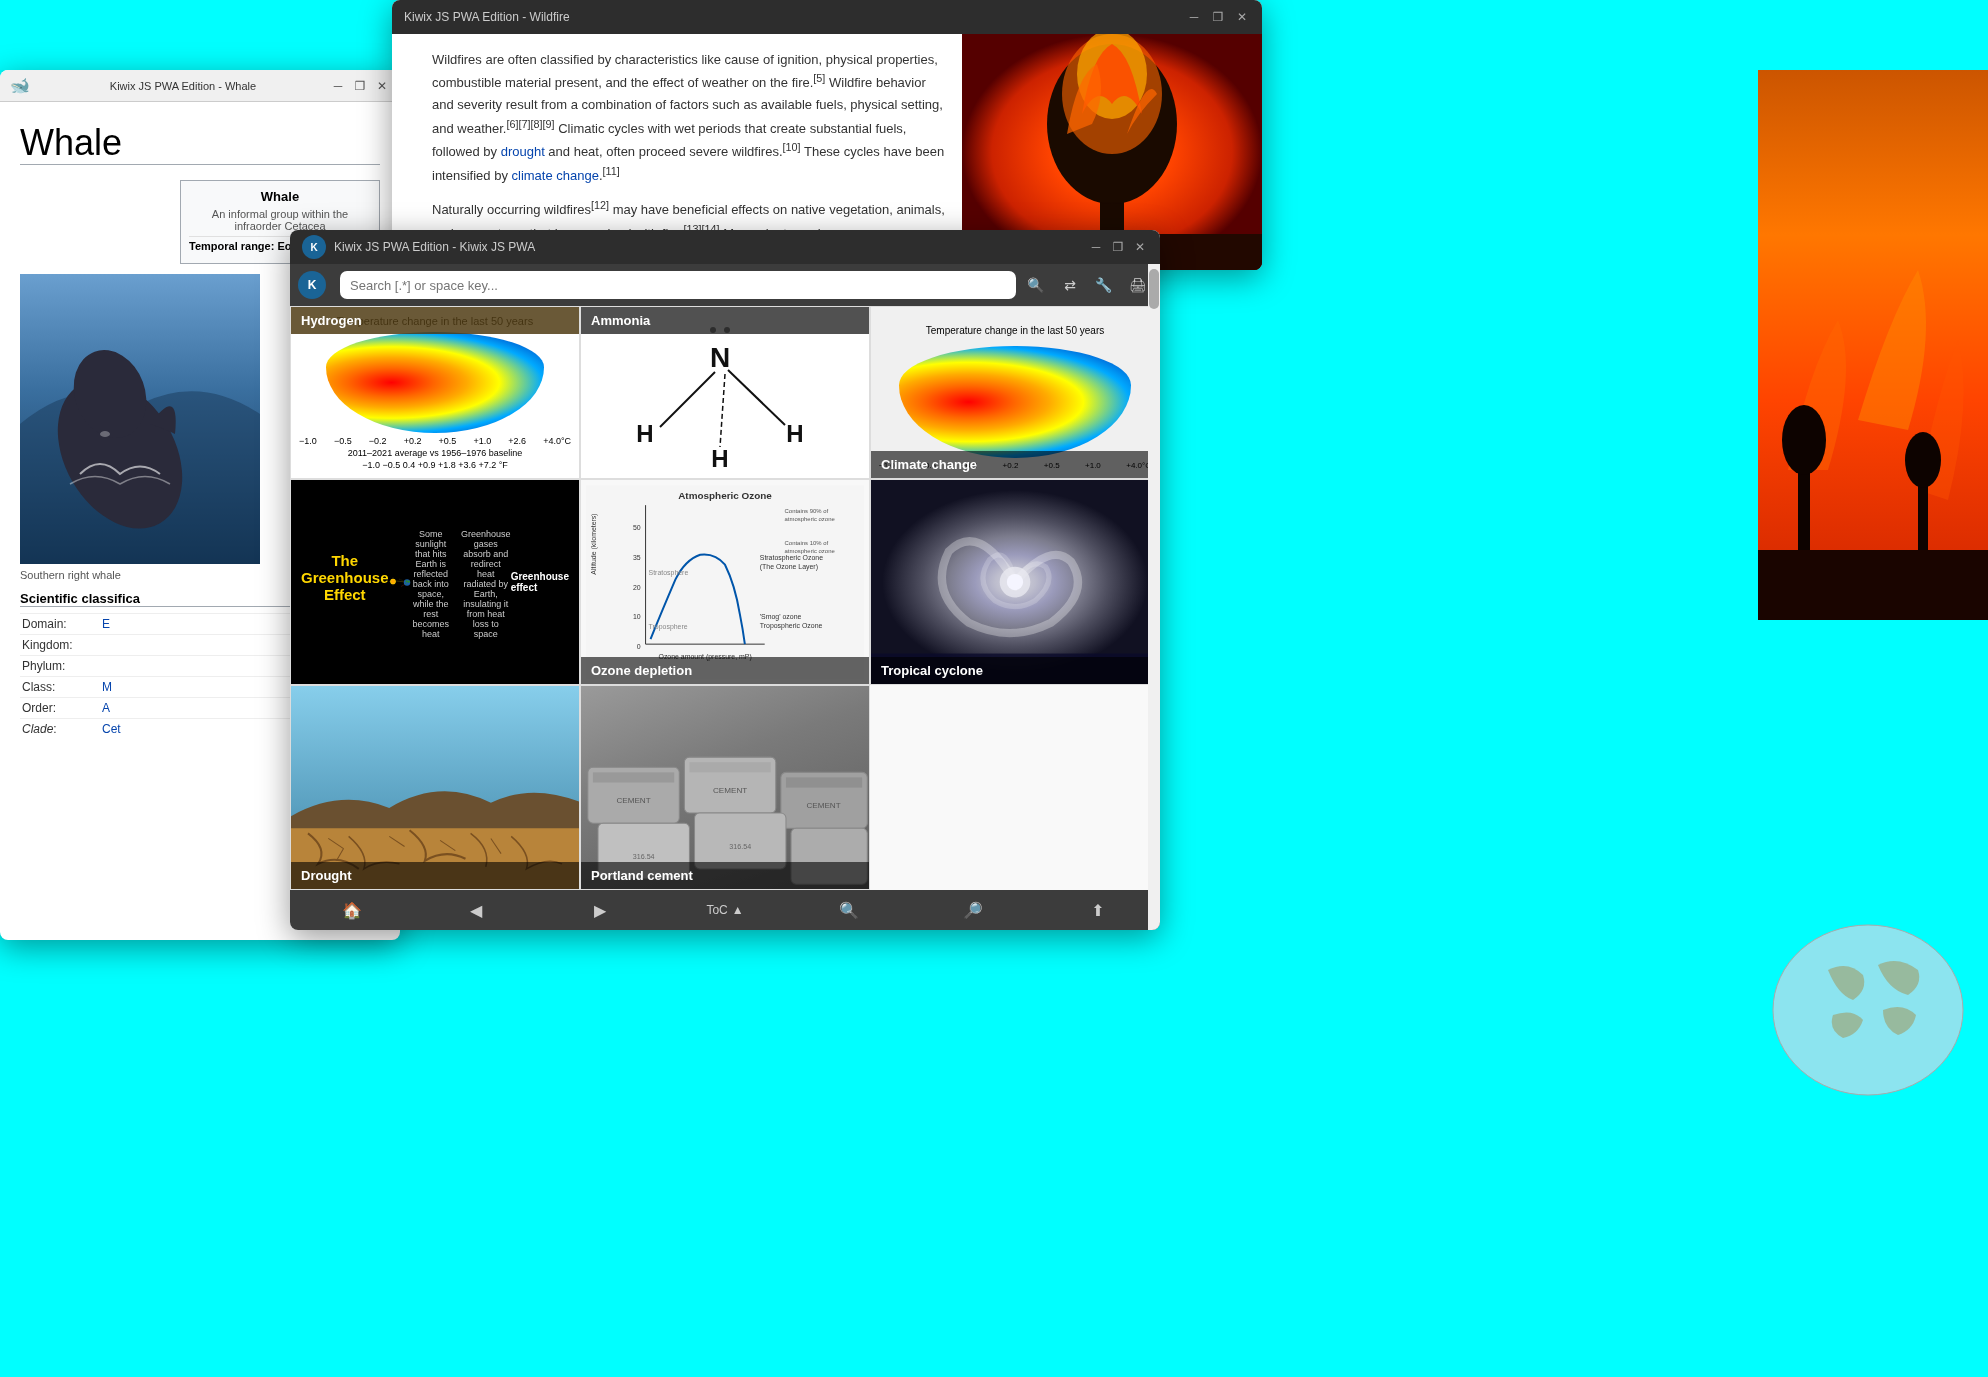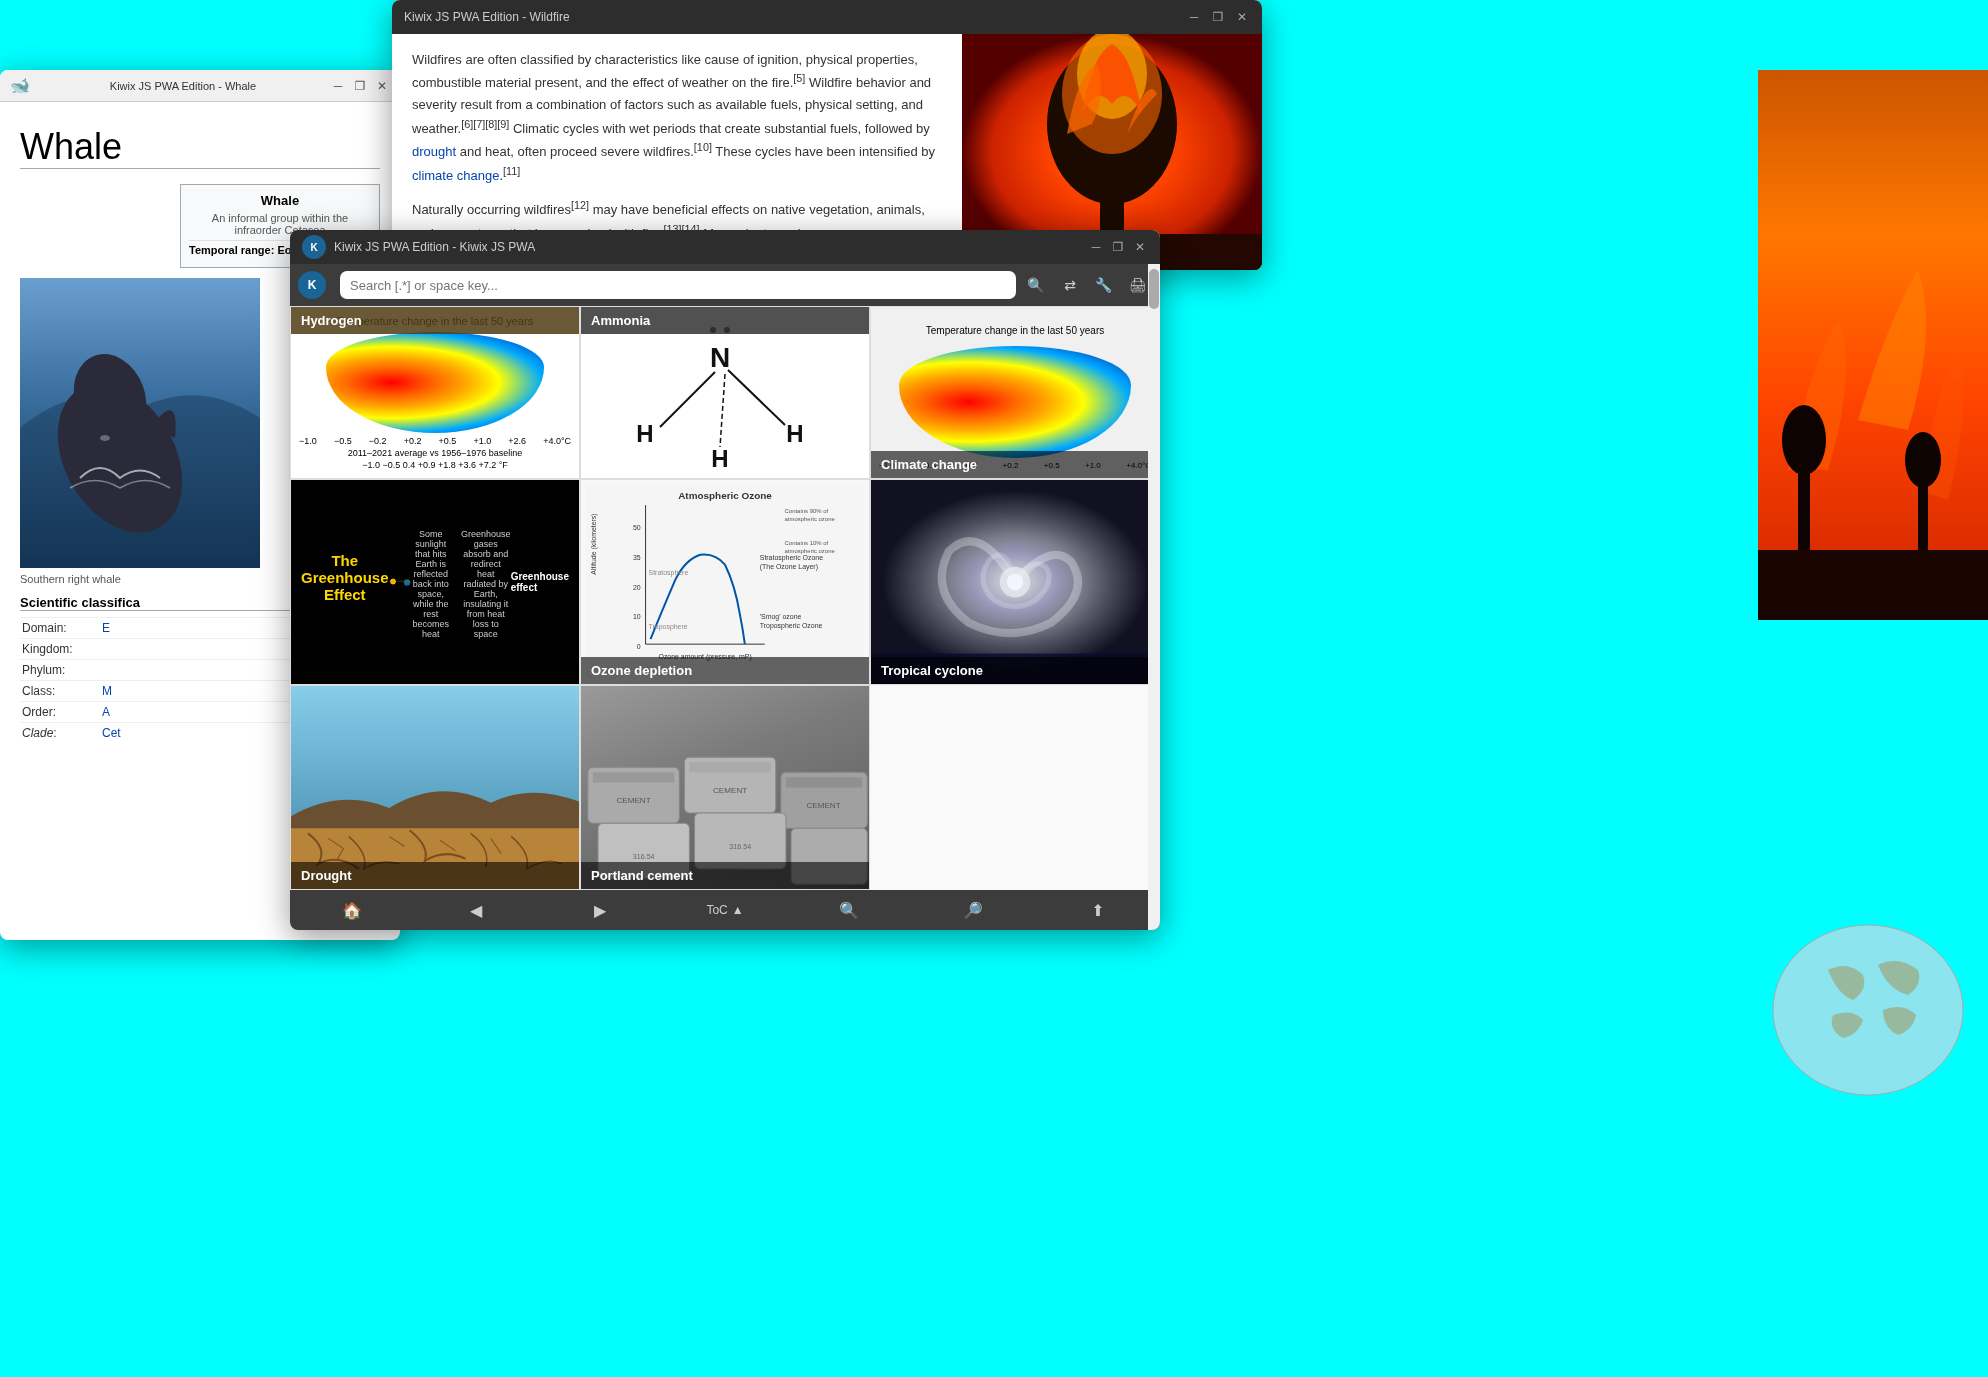--- a/index.html
+++ b/index.html
@@ -67,24 +67,23 @@
       font-size: 12px;
       color: #333;
     }
     .whale-titlebar-controls {
       display: flex;
       gap: 6px;
       margin-left: auto;
     }
     .whale-title-text { flex: 1; text-align: center; font-size: 11px; }
     .whale-content {
-      padding: 12px 20px 10px;
+      padding: 20px 20px 10px;
       overflow: hidden;
       height: calc(100% - 32px);
-      margin-top: 12px;
     }
     .whale-h1 {
       font-size: 36px;
       font-weight: normal;
       border-bottom: 1px solid #a2a9b1;
       margin-bottom: 15px;
     }
     .whale-infobox {
       float: right;
       background: #f8f9fa;
@@ -161,20 +160,21 @@
       height: calc(100% - 34px);
       overflow: hidden;
     }
     .wildfire-text {
       flex: 1;
       padding: 15px 15px 3px 20px;
       font-size: 13px;
       line-height: 1.6;
       color: #333;
       overflow: hidden;
+      margin-left: 20px;
     }
     .wildfire-text a { color: #0645ad; text-decoration: none; }
     .wildfire-image {
       width: 300px;
       background: linear-gradient(160deg, #ff6600 0%, #cc3300 30%, #ff8800 50%, #441100 80%, #221100 100%);
       position: relative;
       overflow: hidden;
       flex-shrink: 0;
     }
 

